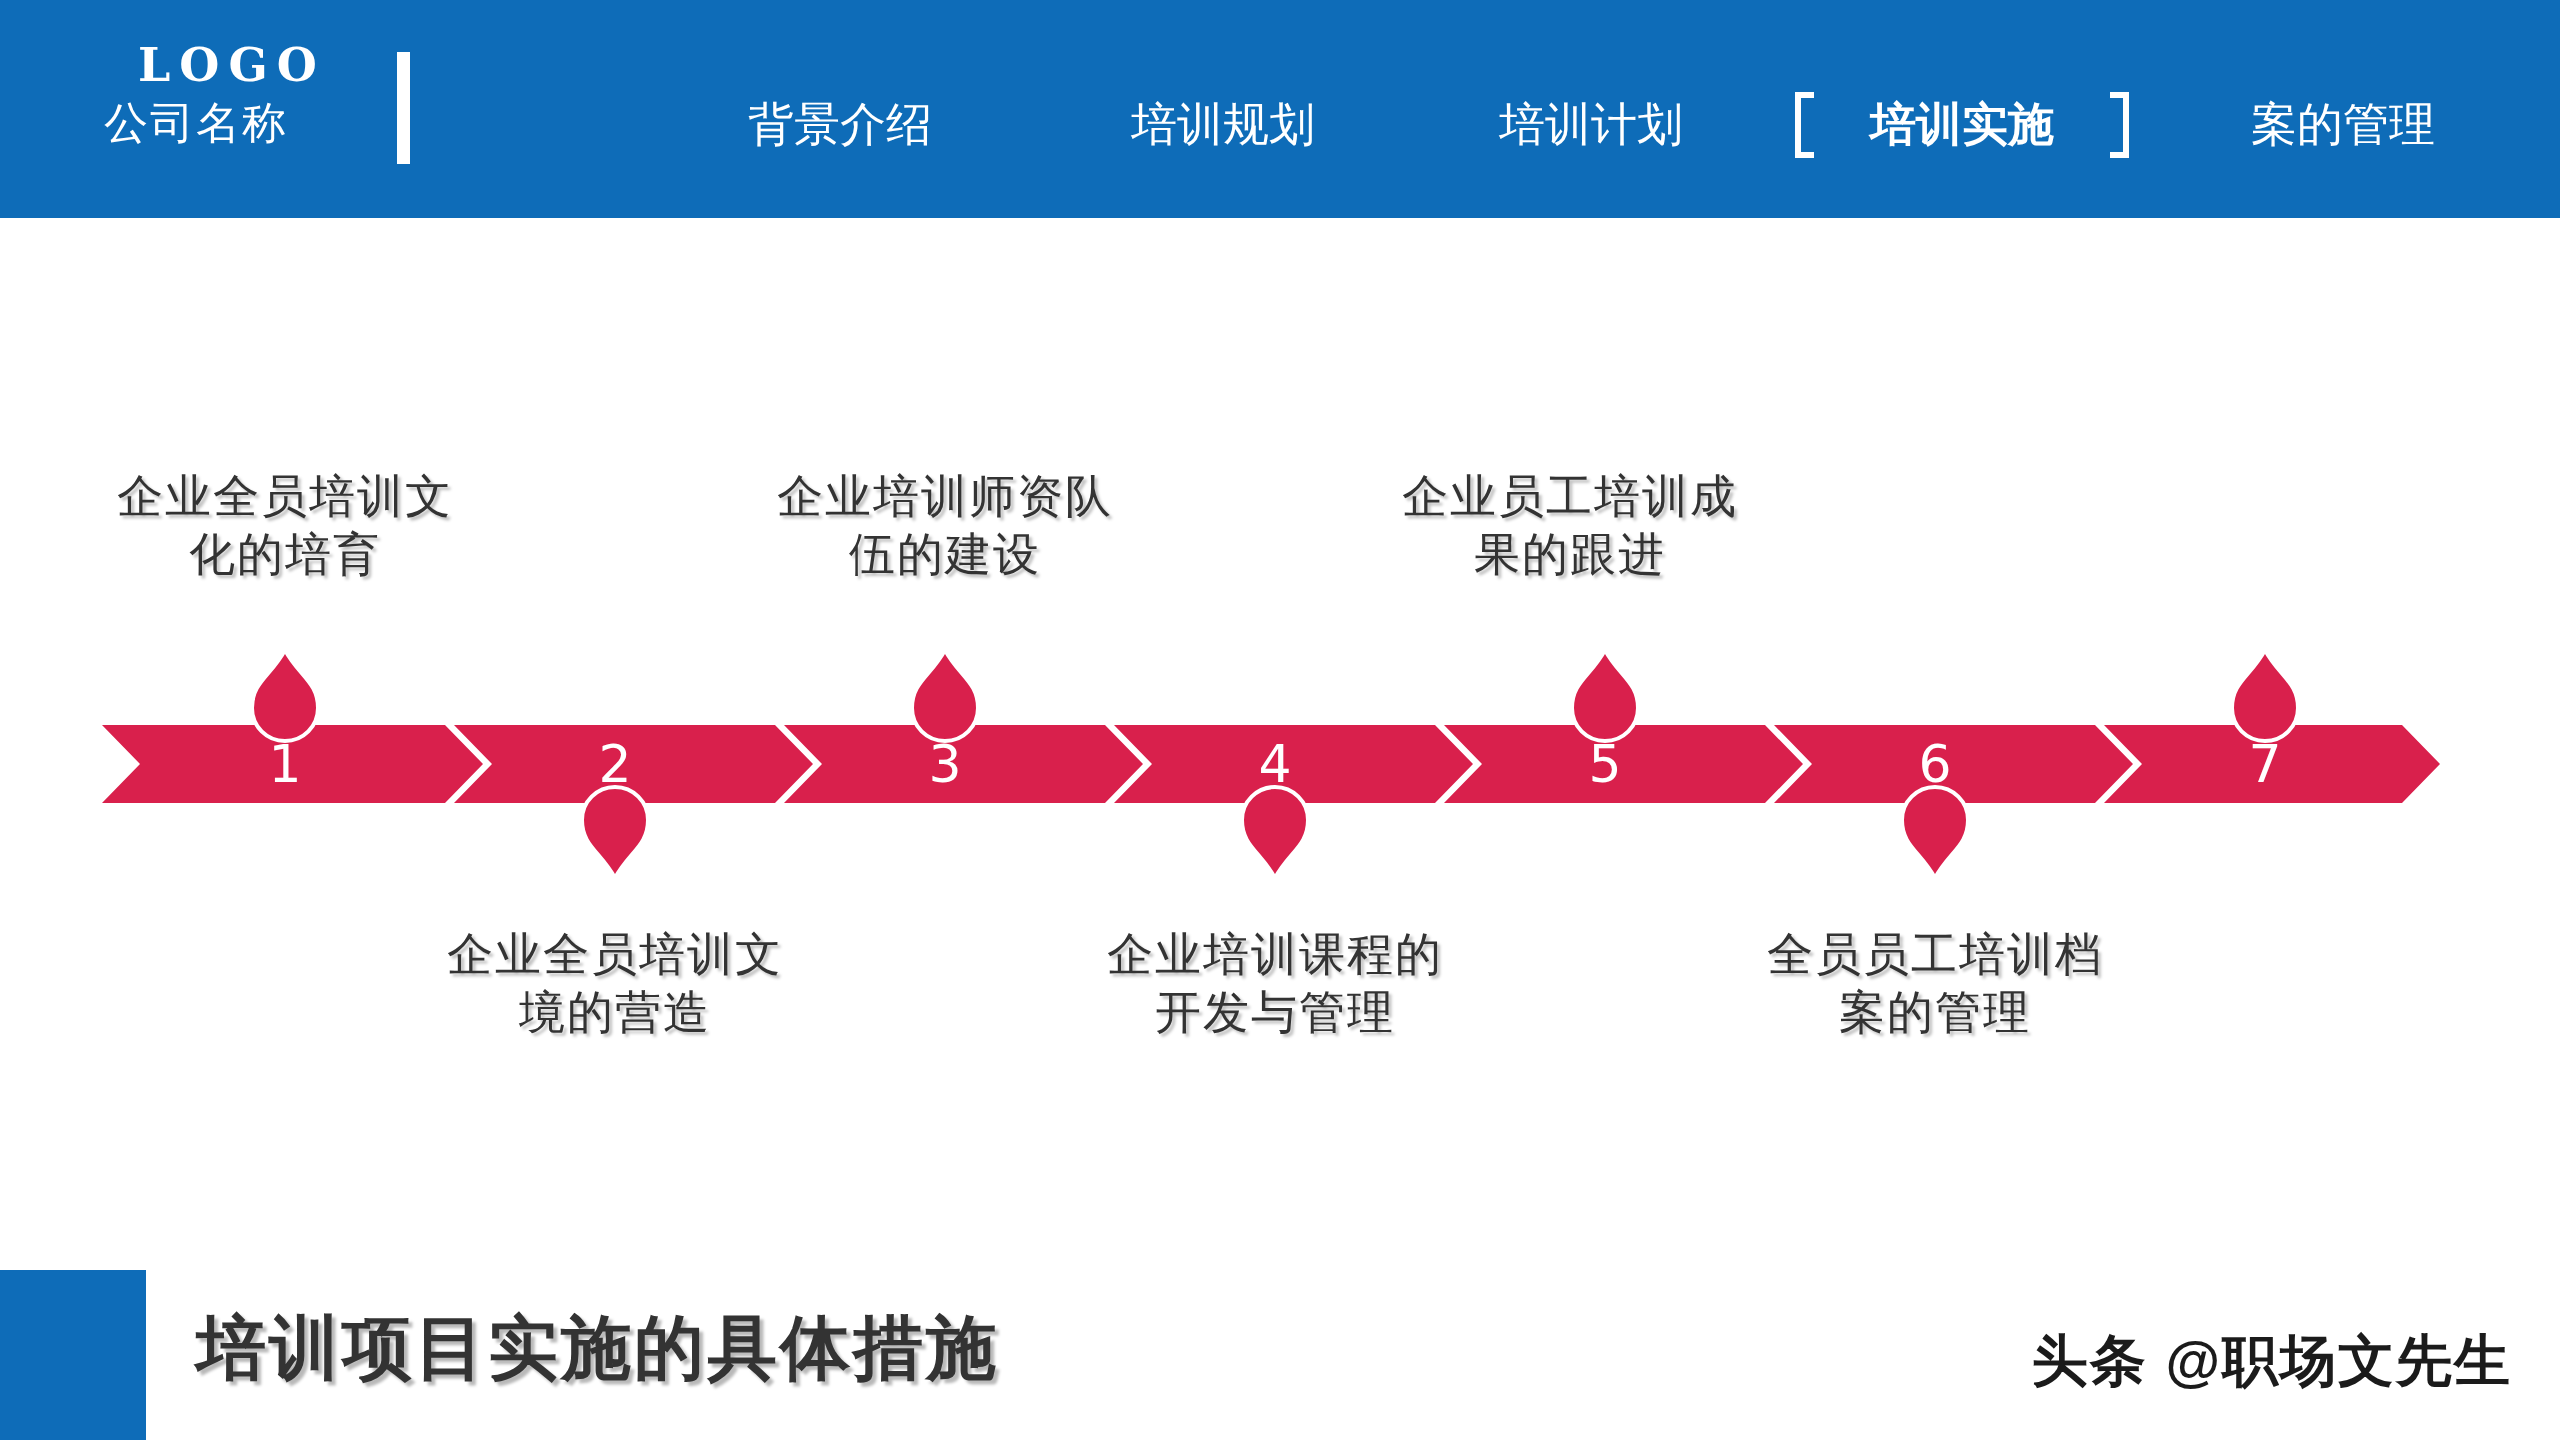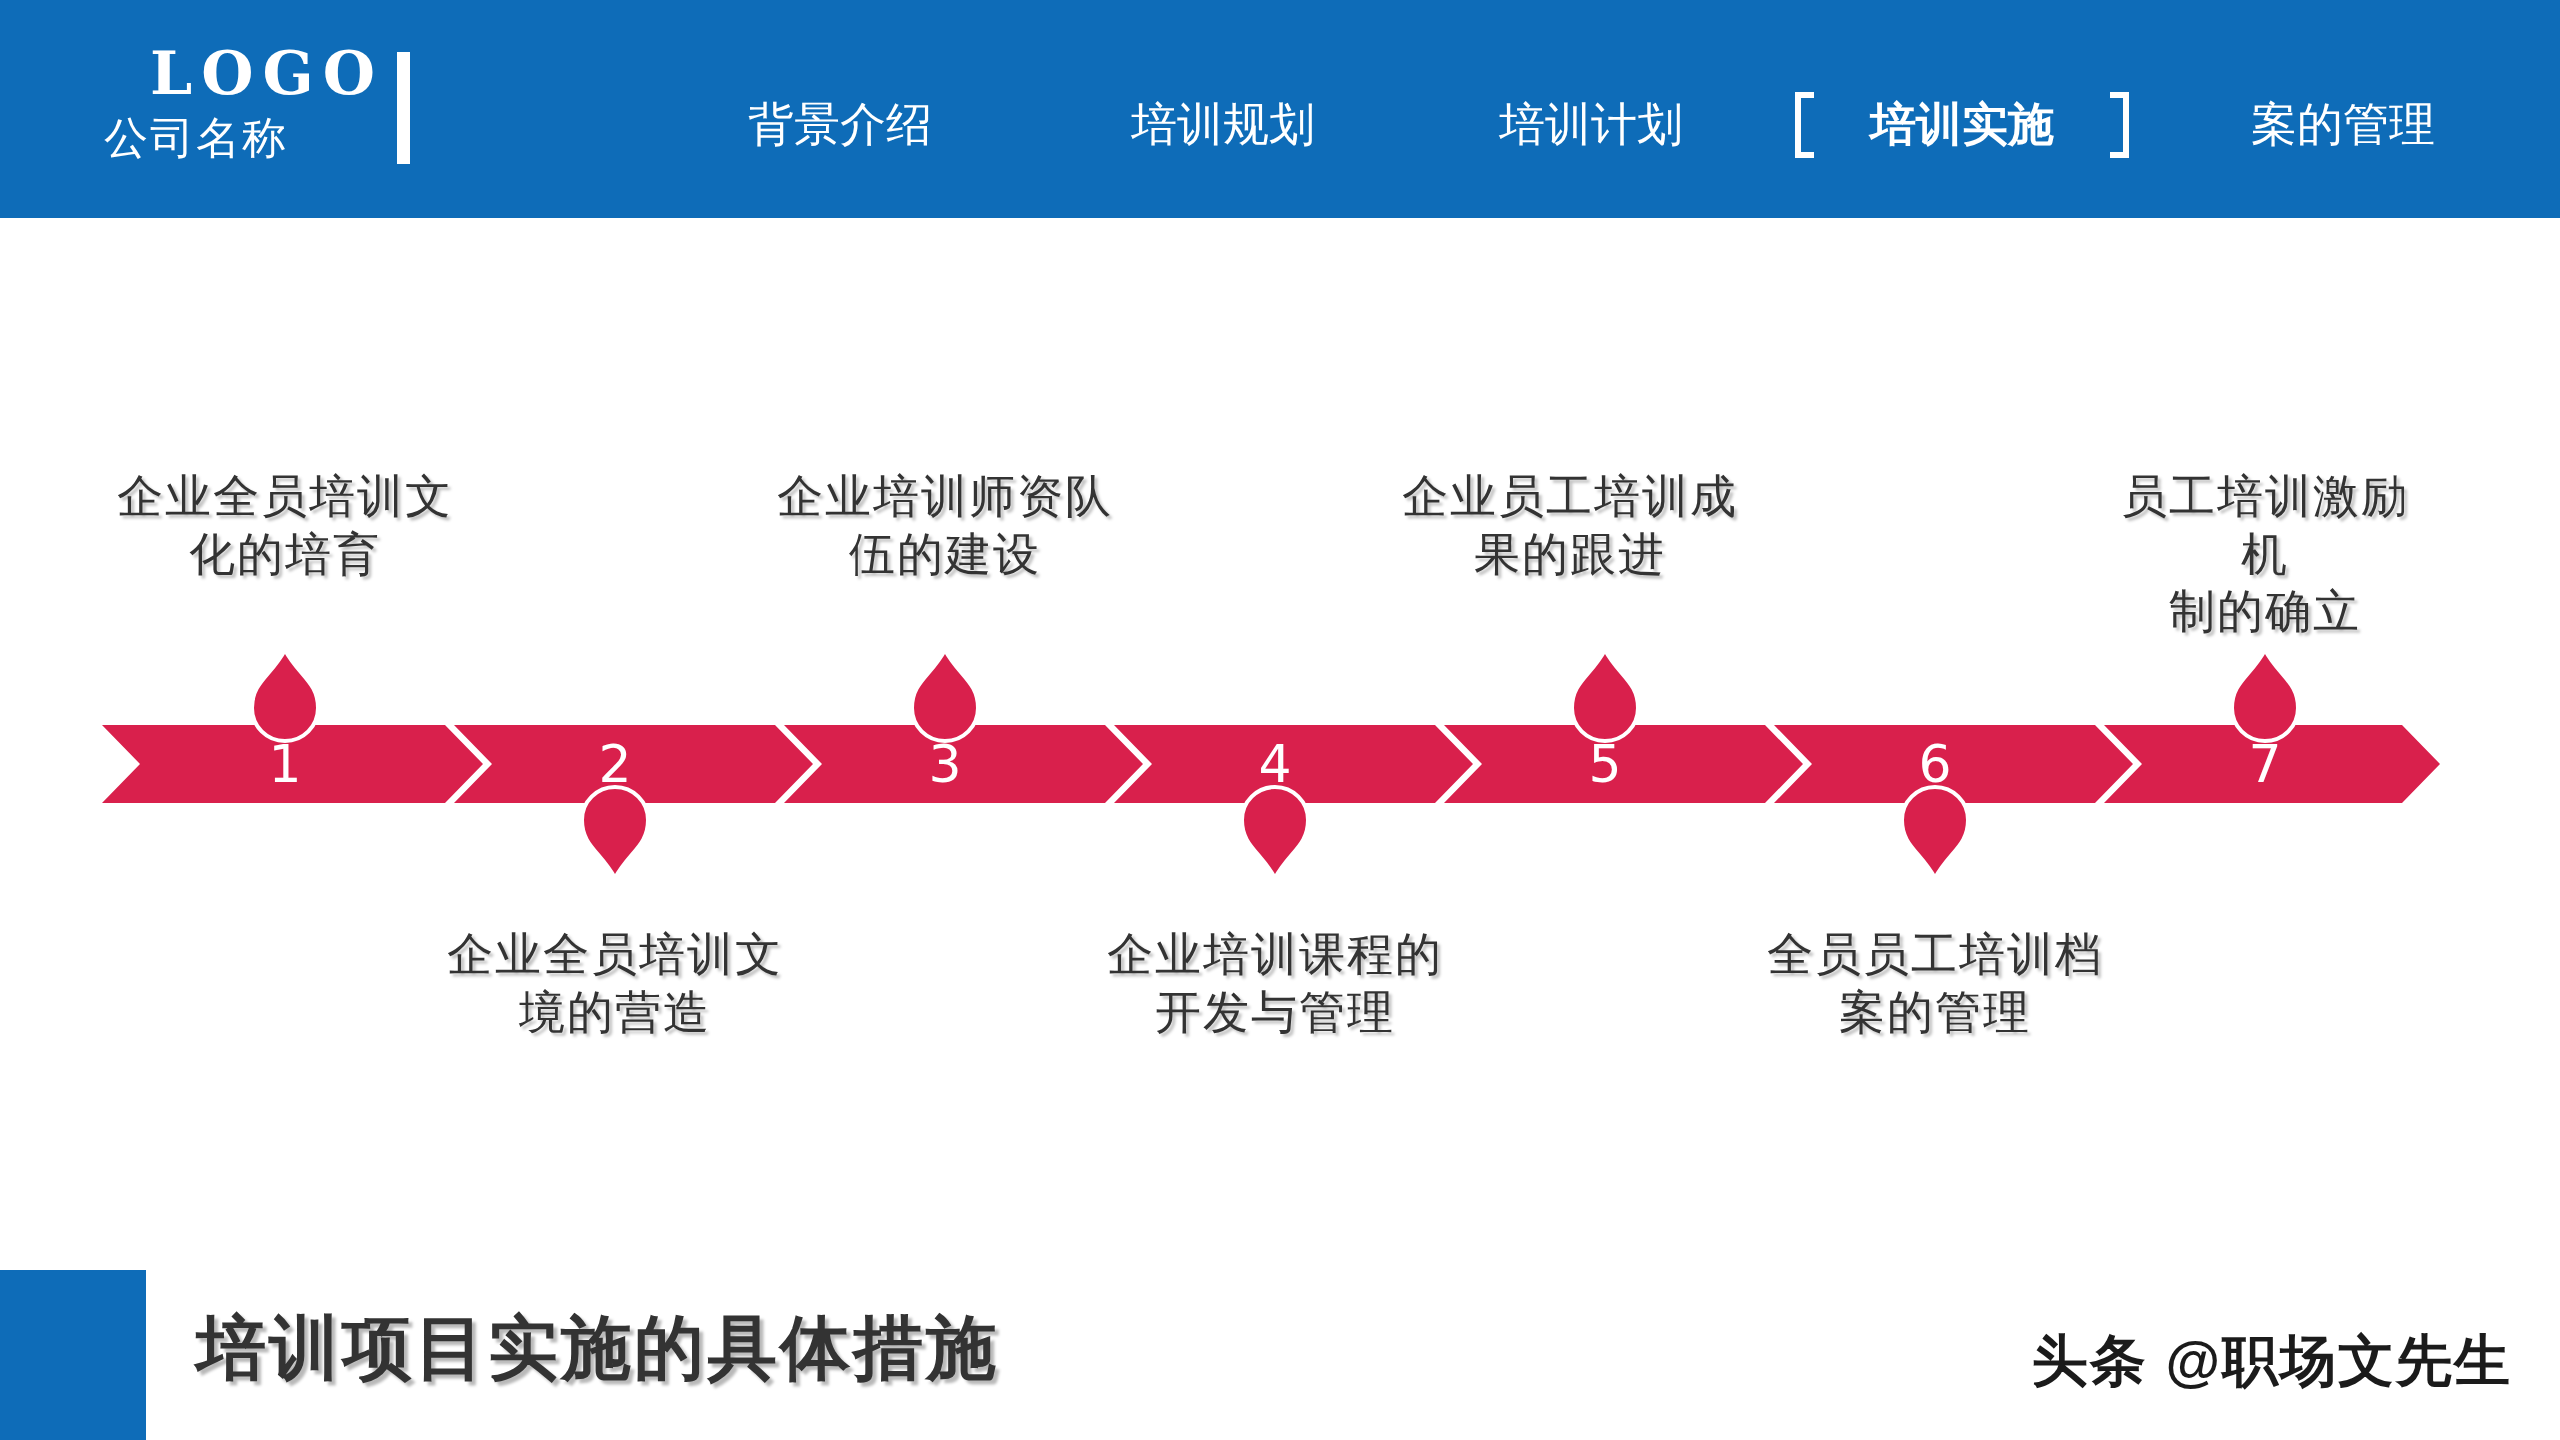--- a/index.html
+++ b/index.html
@@ -9,23 +9,23 @@
     font-family:"Liberation Sans","DejaVu Sans",sans-serif;
   }
 
   
   .header {
     position:absolute; left:0; top:0; width:2560px; height:218px;
     background:var(--blue,#0E6CB8);
   }
   .logo-block { position:absolute; left:104px; top:40px; color:#fff; }
   .logo-text {
-    display:block; margin-left:46px;
+    display:block; margin-left:34px;
     font-family:"DejaVu Serif","Liberation Serif",serif;
-    font-weight:bold; font-size:60px; letter-spacing:9px; line-height:1.1;
+    font-weight:bold; font-size:46px; letter-spacing:9px; line-height:1.1;
   }
   .company-name {
     display:block; font-size:44px; letter-spacing:2px; line-height:1.2; margin-top:6px;
   }
   .header-divider {
     position:absolute; left:397px; top:52px; width:13px; height:112px; background:#fff;
   }
   .nav { position:absolute; left:0; top:0; width:2560px; height:282px; }
   .nav-item {
     position:absolute; top:16px; height:218px;
@@ -143,21 +143,19 @@
       <span class="step-num" style="left: 1275px;">4</span>
       <div class="step-label below" style="left: 1275px;">企业培训课程的
 开发与管理</div>
       <span class="step-num" style="left: 1605px;">5</span>
       <div class="step-label above" style="left: 1570px;">企业员工培训成
 果的跟进</div>
       <span class="step-num" style="left: 1935px;">6</span>
       <div class="step-label below" style="left: 1935px;">全员员工培训档
 案的管理</div>
       <span class="step-num" style="left: 2265px;">7</span>
-      <div class="step-label above" style="left: 2265px;">员工培训激励机
-制的确立</div>
     </div>
 
   <div class="footer-accent"></div>
   <div class="footer-title">培训项目实施的具体措施</div>
   <div class="watermark">头条 @职场文先生</div>
 
 </div>
 
 </body></html>

